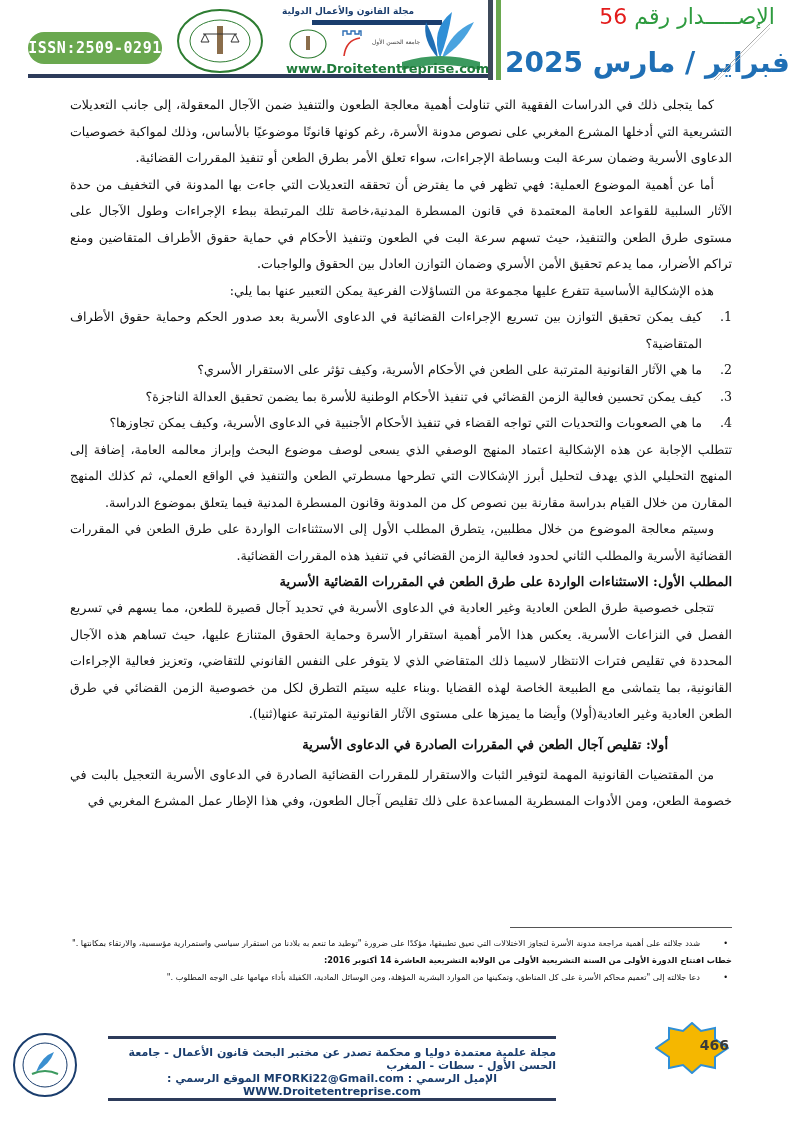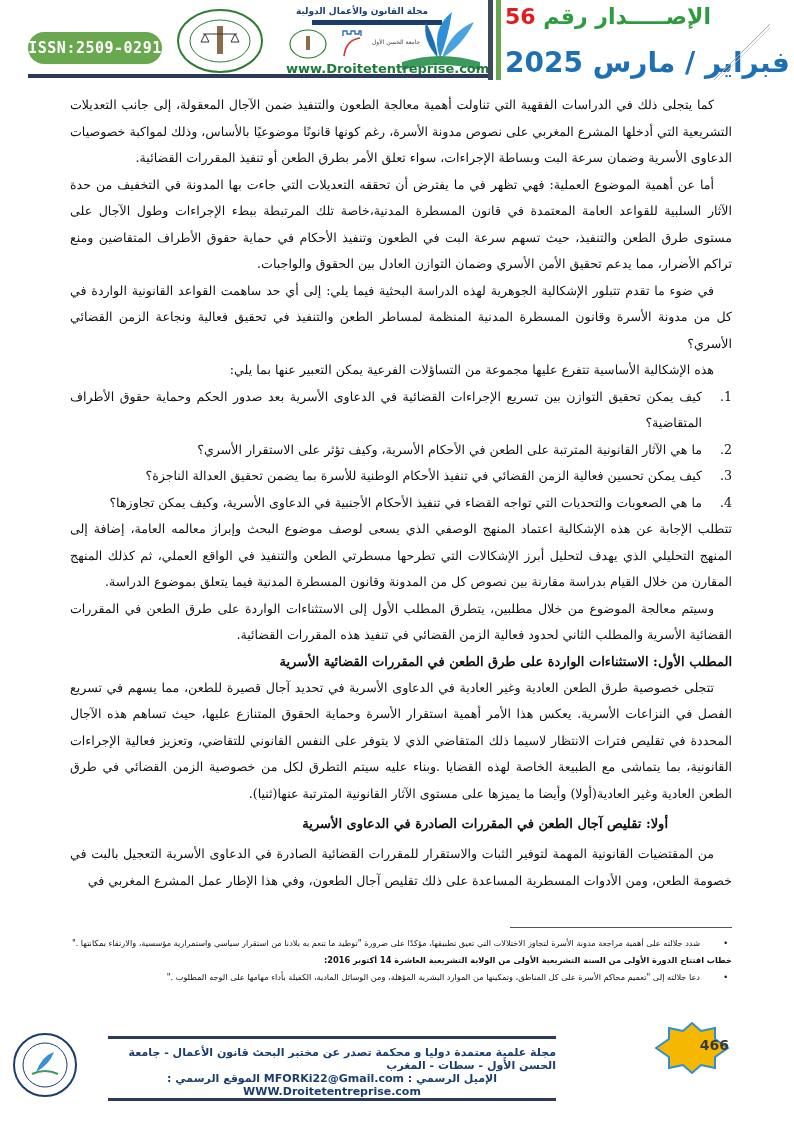--- a/index.html
+++ b/index.html
@@ -6,28 +6,28 @@
   body { width: 794px; height: 1123px; position: relative; overflow: hidden;
          font-family: "DejaVu Sans", sans-serif; color: #111; }
   .header { position: absolute; left: 0; top: 0; width: 794px; height: 82px; }
   .issn { position: absolute; left: 28px; top: 32px; width: 134px; height: 32px;
           background: #6aa84f; border-radius: 16px; color: #fff;
           font-family: "DejaVu Sans Mono", monospace; font-weight: bold; font-size: 15px;
           line-height: 32px; text-align: center; letter-spacing: 0.5px; }
   .seal { position: absolute; left: 175px; top: 8px; width: 90px; height: 66px; }
   .journal-logo { position: absolute; left: 282px; top: 6px; width: 200px; height: 66px; }
   .jl-title { position: absolute; left: 0; top: 0; width: 160px; font-size: 9px; font-weight: bold;
-              color: #1a3d6d; direction: rtl; text-align: center; }
+              color: #1a3d6d; direction: rtl; text-align: left; }
   .jl-band { position: absolute; left: 30px; top: 14px; width: 130px; height: 5px; background: #1a3d6d; }
   .jl-url { position: absolute; left: 4px; top: 55px; font-size: 13px; color: #1f7a3a; font-weight: bold; }
   .header-bar-left { position: absolute; left: 28px; top: 74px; width: 460px; height: 4px; background: #2d3b5a; }
   .vbar1 { position: absolute; left: 488px; top: 0; width: 5px; height: 80px; background: #3d4a5a; }
   .vbar2 { position: absolute; left: 496px; top: 0; width: 5px; height: 80px; background: #6aa84f; }
-  .issue-line { position: absolute; left: 505px; top: 4px; width: 270px; text-align: left;
-                font-weight: bold; font-size: 22px; direction: rtl; }
+  .issue-line { position: absolute; left: 505px; top: 4px; width: 270px; text-align: right;
+                font-weight: normal; font-size: 22px; direction: rtl; }
   .issue-label { color: #2e9b3f; }
   .issue-num { color: #e31b1b; }
   .date-line { position: absolute; left: 505px; top: 46px; font-weight: bold; font-size: 28px;
                color: #1f6fb5; direction: rtl; }
   .diag { position: absolute; left: 712px; top: 22px; width: 60px; height: 60px; }
 
   .content { position: absolute; left: 70px; top: 92px; width: 662px; direction: rtl; text-align: justify;
              font-family: "DejaVu Serif", serif; font-size: 12.6px; line-height: 26.5px; }
   .content p { margin: 0; text-indent: 18px; }
   .content .noindent { text-indent: 0; }
@@ -102,21 +102,20 @@
   <div class="date-line">فبراير / مارس 2025</div>
   <svg class="diag" viewBox="0 0 60 60">
     <line x1="2" y1="58" x2="58" y2="2" stroke="#aaa" stroke-width="1"></line>
     <line x1="6" y1="58" x2="58" y2="6" stroke="#ccc" stroke-width="0.8"></line>
   </svg>
 </div>
 
 <div class="content">
   <p>كما يتجلى ذلك في الدراسات الفقهية التي تناولت أهمية معالجة الطعون والتنفيذ ضمن الآجال المعقولة، إلى جانب التعديلات التشريعية التي أدخلها المشرع المغربي على نصوص مدونة الأسرة، رغم كونها قانونًا موضوعيًا بالأساس، وذلك لمواكبة خصوصيات الدعاوى الأسرية وضمان سرعة البت وبساطة الإجراءات، سواء تعلق الأمر بطرق الطعن أو تنفيذ المقررات القضائية.</p>
   <p>أما عن أهمية الموضوع العملية: فهي تظهر في ما يفترض أن تحققه التعديلات التي جاءت بها المدونة في التخفيف من حدة الآثار السلبية للقواعد العامة المعتمدة في قانون المسطرة المدنية،خاصة تلك المرتبطة ببطء الإجراءات وطول الآجال على مستوى طرق الطعن والتنفيذ، حيث تسهم سرعة البت في الطعون وتنفيذ الأحكام في حماية حقوق الأطراف المتقاضين ومنع تراكم الأضرار، مما يدعم تحقيق الأمن الأسري وضمان التوازن العادل بين الحقوق والواجبات.</p>
-  <p>في ضوء ما تقدم تتبلور الإشكالية الجوهرية لهذه الدراسة البحثية فيما يلي: إلى أي حد ساهمت القواعد القانونية الواردة في كل من مدونة الأسرة وقانون المسطرة المدنية المنظمة لمساطر الطعن والتنفيذ في تحقيق فعالية ونجاعة الزمن القضائي الأسري؟</p>
   <p>هذه الإشكالية الأساسية تتفرع عليها مجموعة من التساؤلات الفرعية يمكن التعبير عنها بما يلي:</p>
   <ol>
     <li><span class="num">1.</span><span>كيف يمكن تحقيق التوازن بين تسريع الإجراءات القضائية في الدعاوى الأسرية بعد صدور الحكم وحماية حقوق الأطراف المتقاضية؟</span></li>
     <li><span class="num">2.</span><span>ما هي الآثار القانونية المترتبة على الطعن في الأحكام الأسرية، وكيف تؤثر على الاستقرار الأسري؟</span></li>
     <li><span class="num">3.</span><span>كيف يمكن تحسين فعالية الزمن القضائي في تنفيذ الأحكام الوطنية للأسرة بما يضمن تحقيق العدالة الناجزة؟</span></li>
     <li><span class="num">4.</span><span>ما هي الصعوبات والتحديات التي تواجه القضاء في تنفيذ الأحكام الأجنبية في الدعاوى الأسرية، وكيف يمكن تجاوزها؟</span></li>
   </ol>
   <p class="noindent">تتطلب الإجابة عن هذه الإشكالية اعتماد المنهج الوصفي الذي يسعى لوصف موضوع البحث وإبراز معالمه العامة، إضافة إلى المنهج التحليلي الذي يهدف لتحليل أبرز الإشكالات التي تطرحها مسطرتي الطعن والتنفيذ في الواقع العملي، ثم كذلك المنهج المقارن من خلال القيام بدراسة مقارنة بين نصوص كل من المدونة وقانون المسطرة المدنية فيما يتعلق بموضوع الدراسة.</p>
   <p>وسيتم معالجة الموضوع من خلال مطلبين، يتطرق المطلب الأول إلى الاستثناءات الواردة على طرق الطعن في المقررات القضائية الأسرية والمطلب الثاني لحدود فعالية الزمن القضائي في تنفيذ هذه المقررات القضائية.</p>
   <h3>المطلب الأول: الاستثناءات الواردة على طرق الطعن في المقررات القضائية الأسرية</h3>

